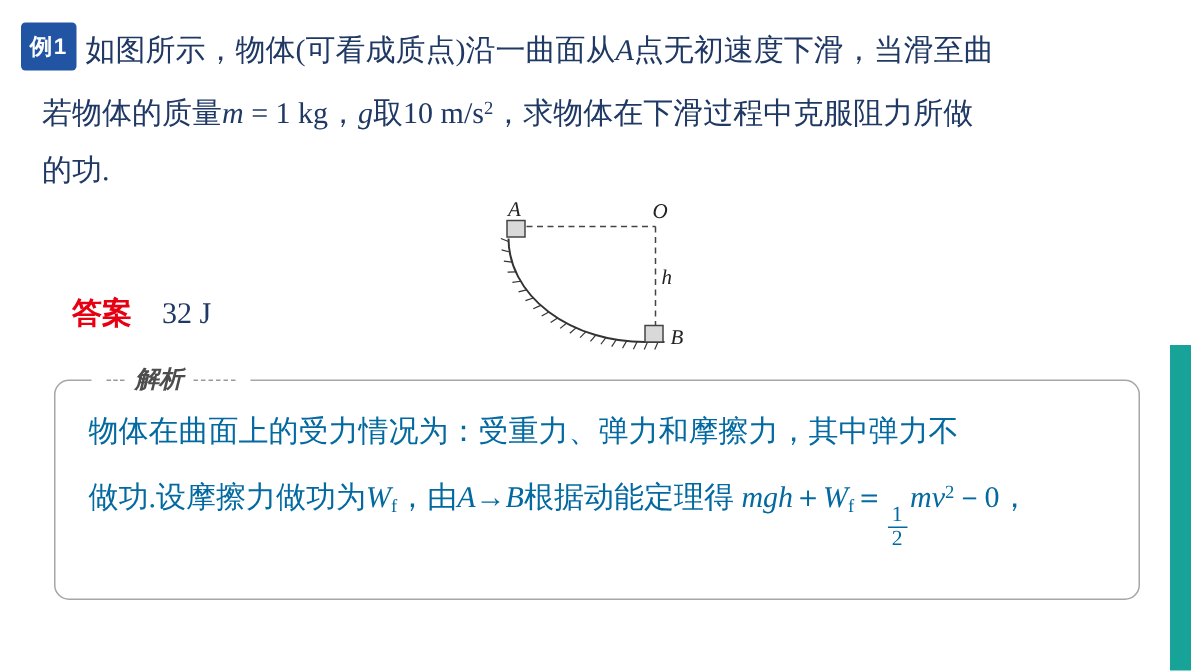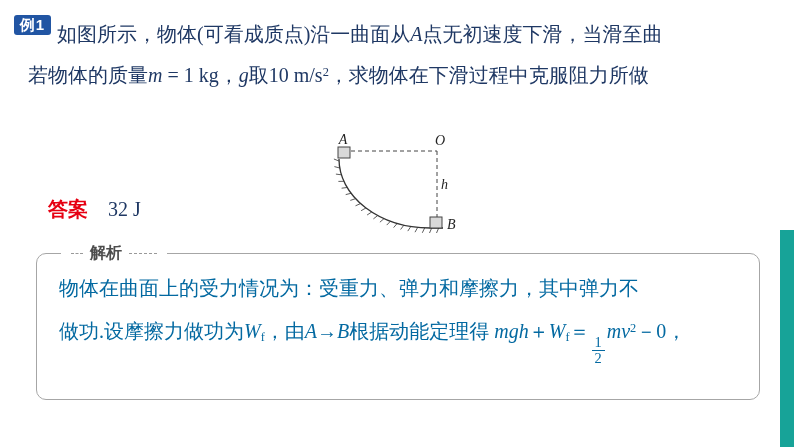--- a/index.html
+++ b/index.html
@@ -4,21 +4,21 @@
 <style>
   html,body{margin:0;padding:0;}
   body{
     width:794px;height:447px;position:relative;overflow:hidden;background:#ffffff;
     font-family:"Liberation Serif","DejaVu Serif",serif;
   }
   .slide{position:absolute;inset:0;background:#fff;}
 
   
   .badge{
-    position:absolute;left:14px;top:15px;width:37px;height:20px;
+    position:absolute;left:14px;top:15px;width:37px;height:32px;
     background:#2155a3;color:#fff;border-radius:3px;
     display:flex;align-items:center;justify-content:center;
     font-family:"Liberation Sans","DejaVu Sans",sans-serif;
     font-size:15px;font-weight:bold;letter-spacing:1px;
   }
 
   
   .problem{
     position:absolute;left:28px;top:15px;width:740px;
     font-size:20px;line-height:38px;color:#1f3864;
@@ -55,20 +55,21 @@
   
   .analysis{
     position:absolute;left:36px;top:253px;width:722px;height:145px;
     border:1px solid #a6a6a6;border-radius:10px;background:#fff;
   }
   .analysis-tab{
     position:absolute;left:24px;top:-11px;background:#fff;padding:0 10px;
     display:flex;align-items:center;gap:7px;
     font-size:16px;font-weight:bold;color:#4d4d4d;
     font-family:"Liberation Sans","DejaVu Sans",sans-serif;
+    font-style:italic;
   }
   .deco{display:inline-block;height:0;border-top:1px dashed #999;}
   .d1{width:12px;}
   .d2{width:28px;}
   .analysis-body{
     padding:14px 20px 0 22px;
     font-size:20px;line-height:40px;color:#0369a1;
   }
 
   
@@ -80,20 +81,21 @@
 </head>
 <body>
 
 <div class="slide">
 
   <div class="badge">例1</div>
 
   <div class="problem">
       <div class="rline"><span>如图所示，物体(可看成质点)沿一曲面从</span><span class="it">A</span><span>点无初速度下滑，当滑至曲</span></div>
       <div class="rline"><span>若物体的质量</span><span class="it">m</span><span> = 1 kg，</span><span class="it">g</span><span>取10 m/s</span><span class="sp">2</span><span>，求物体在下滑过程中克服阻力所做</span></div>
+      <div class="rline"><span>的功.</span></div>
     </div>
 
   <div class="figure">
     <svg width="140" height="104" viewBox="0 0 140 104">
       <g id="hatch-group">
           <line x1="9.0" y1="27.0" x2="3.9" y2="25.0" class="hatch"></line>
           <line x1="9.8" y1="34.0" x2="4.4" y2="32.6" class="hatch"></line>
           <line x1="11.4" y1="40.8" x2="5.9" y2="40.1" class="hatch"></line>
           <line x1="13.9" y1="47.3" x2="8.4" y2="47.4" class="hatch"></line>
           <line x1="17.1" y1="53.5" x2="11.6" y2="54.2" class="hatch"></line>

